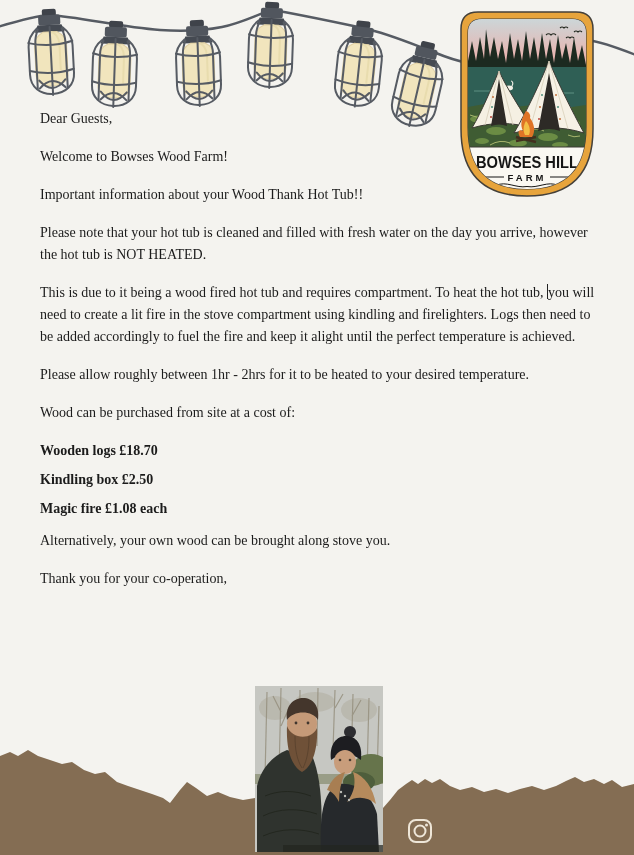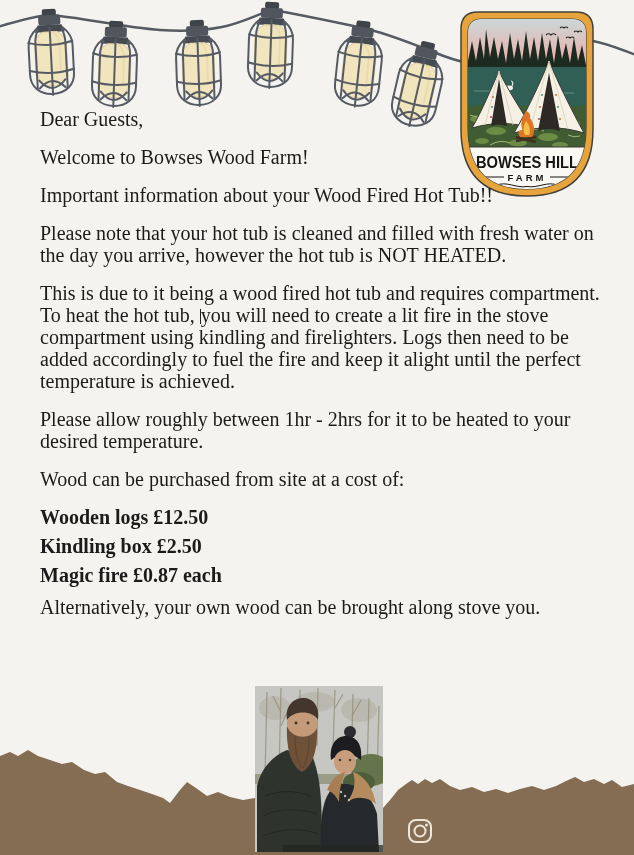--- a/index.html
+++ b/index.html
@@ -6,21 +6,21 @@
   .page{
     position:relative;width:634px;height:855px;margin:0 auto;
     background:#f4f3ef;overflow:hidden;
     font-family:"Liberation Serif","DejaVu Serif",serif;
   }
   svg{display:block;}
   .lights{position:absolute;left:0;top:0;pointer-events:none;}
   .logo{position:absolute;left:460px;top:11px;}
   .letter{
     position:absolute;left:40px;top:108px;width:567px;
-    color:#1b1b1b;font-size:20px;line-height:22px;
+    color:#1b1b1b;font-size:14px;line-height:22px;
   }
   .letter p{margin:0 0 16px 0;}
   .prices{margin:0 0 10px 0;}
   .prices p{margin:0 0 7px 0;font-weight:bold;}
   .b{font-weight:normal;}
   .caret{display:inline-block;width:1px;height:15px;background:#222;vertical-align:-2px;}
   .torn{position:absolute;left:0;top:740px;}
   .photo{position:absolute;left:255px;top:686px;}
   .insta{position:absolute;left:404px;top:813px;}
 </style>
@@ -141,31 +141,32 @@
         <circle cx="35" cy="174.5" r="1.1"></circle>
           <circle cx="99" cy="174.5" r="1.1"></circle>
         <path d="M67,178 L67,184 M67,180 C63,178 60,179 58,182 M67,180 C71,178 74,179 76,182"></path>
       </g>
     </g>
   </svg>
 
   <div class="letter">
     <p>Dear Guests,</p>
     <p>Welcome to Bowses Wood Farm!</p>
-    <p>Important information about your Wood Fired Hot Tub!!</p>
+    <p>Important information about your Wood Thank Hot Tub!!</p>
     <p><span>Please note that your hot tub is cleaned and filled with fresh water on the day you arrive, however the hot tub is </span><span class="b">NOT HEATED</span><span>.</span></p>
     <p><span>This is due to it being a wood fired hot tub and requires compartment. To heat the hot tub, </span><span class="caret"></span><span>you will need to create a lit fire in the stove compartment using kindling and firelighters. Logs then need to be added accordingly to fuel the fire and keep it alight until the perfect temperature is achieved.</span></p>
     <p>Please allow roughly between 1hr - 2hrs for it to be heated to your desired temperature.</p>
     <p>Wood can be purchased from site at a cost of:</p>
     <div class="prices">
-      <p>Wooden logs £12.50</p>
+      <p>Wooden logs £18.70</p>
       <p>Kindling box £2.50</p>
-      <p>Magic fire £0.87 each</p>
+      <p>Magic fire £1.08 each</p>
     </div>
     <p>Alternatively, your own wood can be brought along stove you.</p>
+    <p>Thank you for your co-operation,</p>
   </div>
 
   <svg class="torn" width="634" height="115" viewBox="0 0 634 115">
     <polygon fill="#846d53" points="0,16 10,12 18,16 28,10 38,16 50,20 62,24 72,22 84,30 95,34 105,32 117,42 128,46 140,50 152,54 163,58 170,63 180,50 187,42 196,48 207,56 218,52 230,57 243,60 255,58 268,61 282,59 296,63 310,61 325,64 340,60 355,63 370,66 383,68 390,60 398,50 406,44 412,40 418,44 425,39 432,43 440,39 450,46 460,50 472,47 484,52 496,49 508,53 520,49 532,46 544,50 556,46 566,41 575,37 584,42 594,39 604,44 612,40 622,47 634,44 634,115 0,115"></polygon>
   </svg>
 
   <svg class="photo" width="128" height="166" viewBox="0 0 128 166">
     <rect width="128" height="166" fill="#c6c7c2"></rect>
     <g opacity="0.55" fill="#b2aea1">
       <ellipse cx="20" cy="22" rx="16" ry="12"></ellipse>

